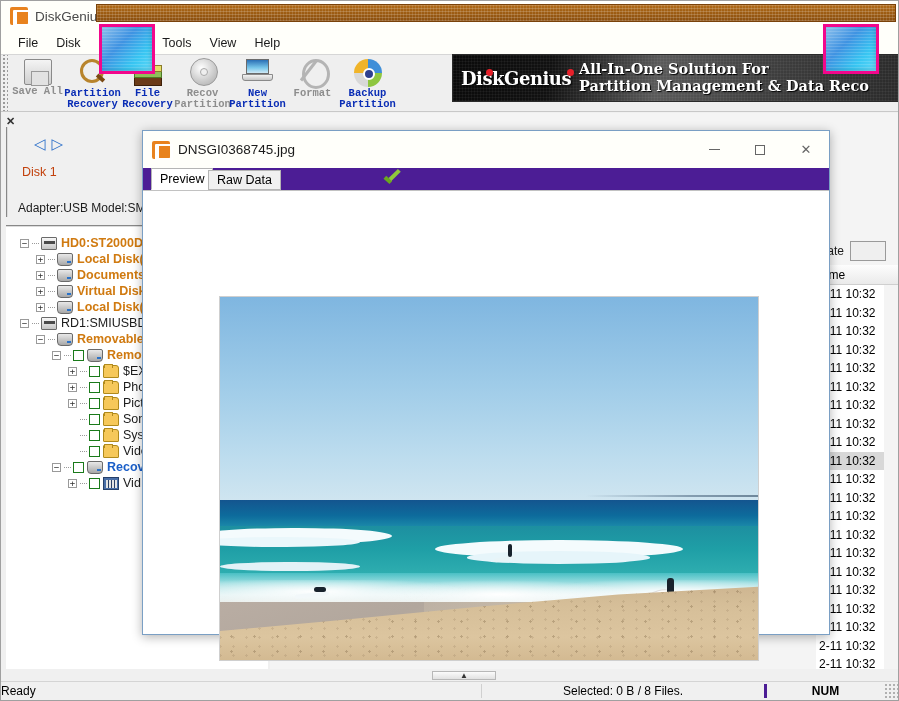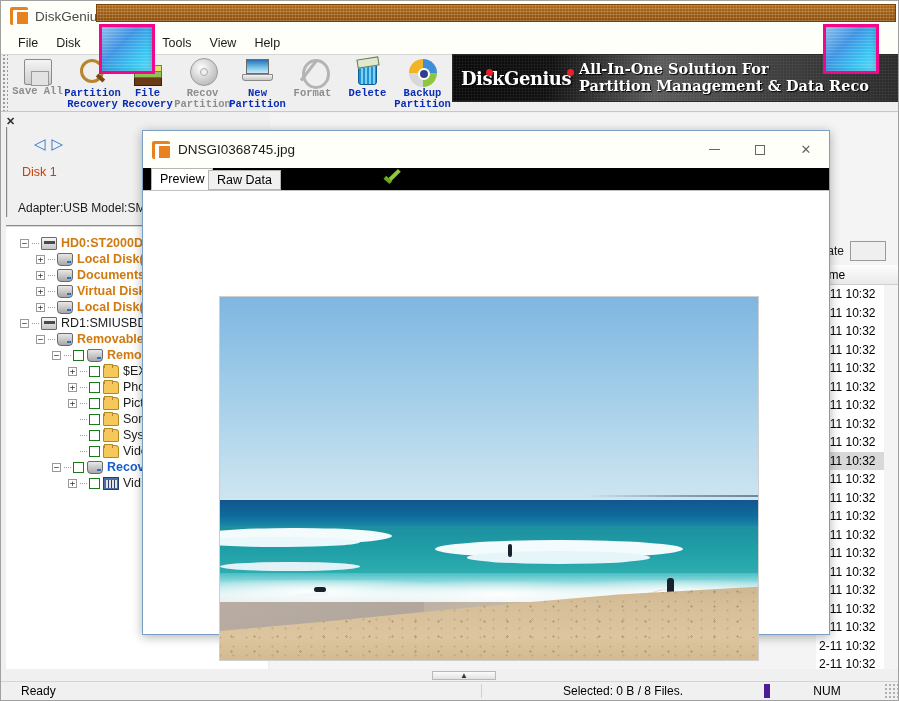--- a/index.html
+++ b/index.html
@@ -218,40 +218,40 @@
   #splitbar { position:absolute; left:1px; top:668px; width:896px; height:14px; background:#f0f0f0; }
   #splitgrip { position:absolute; left:430px; top:2px; width:64px; height:9px;
         background:linear-gradient(#fbfbfb,#e2e2e2); border:1px solid #b8b8b8;
         display:flex; align-items:center; justify-content:center; font-size:8px; color:#333; }
 
   
   #statusbar {
     position:absolute; left:0; bottom:0; width:899px; height:19px;
     background:#f0f0f0; border-top:1px solid #d4d4d4; display:flex; align-items:center; font-size:12px;
   }
-  #sb-ready { padding-left:20px; width:480px; }
+  #sb-ready { padding-left:0; width:480px; }
   #sb-sel { flex:1; text-align:center; border-left:1px solid #d0d0d0; }
-  #sb-num { width:120px; text-align:center; border-left:6px solid #4c1d95; }
+  #sb-num { width:120px; text-align:center; border-left:3px solid #4c1d95;font-weight:bold; }
   #sb-grip { width:16px; height:16px; background-image: radial-gradient(circle, #b0b0b0 1px, transparent 1.2px);
         background-size:4px 4px; }
 
   
   #dialog {
     position:absolute; left:141px; top:129px; width:688px; height:505px;
     background:#fff; border:1px solid #7a9fc4; box-shadow:0 2px 10px rgba(0,0,0,.3);
     display:flex; flex-direction:column;
   }
   #dlg-title { height:37px; background:#fffffa; display:flex; align-items:center; flex:none; }
   #dlg-icon { width:18px; height:18px; margin-left:9px; margin-right:8px; background:#e8821e;
         border-radius:2px; position:relative; flex:none; }
   #dlg-icon:after { content:""; position:absolute; left:3px; top:3px; width:12px; height:12px;
         border:2px solid #fff; border-radius:1px; border-left-width:4px; }
   #dlg-name { font-size:13.5px; color:#1b1b1b; }
   #dlg-wc { margin-left:auto; display:flex; }
-  #tabbar { height:22px; flex:none; position:relative; background:#000000;padding-left:47px; }
+  #tabbar { height:22px; flex:none; position:relative; background:#4c1d95;padding-left:47px; }
   .tab { position:absolute; top:2px; height:20px; padding:0 8px; font-size:12.5px;
         display:flex; align-items:center; border:1px solid #b5b5b5; background:#f0f0f0; }
   .tab.active { background:#fff; border-bottom-color:#fff; top:0; height:22px; }
   #tab-preview { left:8px; }
   #tab-raw { left:65px; }
   #dlg-status { position:absolute; left:240px; top:1px; height:20px; display:flex; align-items:center;
         color:#0f9e18; font-size:13.5px; font-weight:bold; }
   #check-icon { width:18px; height:16px; margin-right:5px; position:relative; flex:none; }
   #check-icon:before { content:""; position:absolute; left:1px; top:7px; width:8px; height:3.5px;
         background:#6aa81e; transform:rotate(42deg); }
@@ -373,27 +373,20 @@
       </span>
       <span class="lbl">New</span>
       <span class="lbl">Partition</span>
     </div>
 
     <div class="tbtn off">
       <span class="ico ic-fmt"></span>
       <span class="lbl">Format</span>
     </div>
 
-    <div class="tbtn on">
-      <span class="ico ic-del">
-        <span class="can"></span>
-          <span class="lid"></span>
-      </span>
-      <span class="lbl">Delete</span>
-    </div>
 
     <div class="tbtn on">
       <span class="ico ic-bk">
         <span class="q q1"></span>
           <span class="q q2"></span>
           <span class="q q3"></span>
           <span class="q q4"></span>
           <span class="c"></span>
       </span>
       <span class="lbl">Backup</span>

